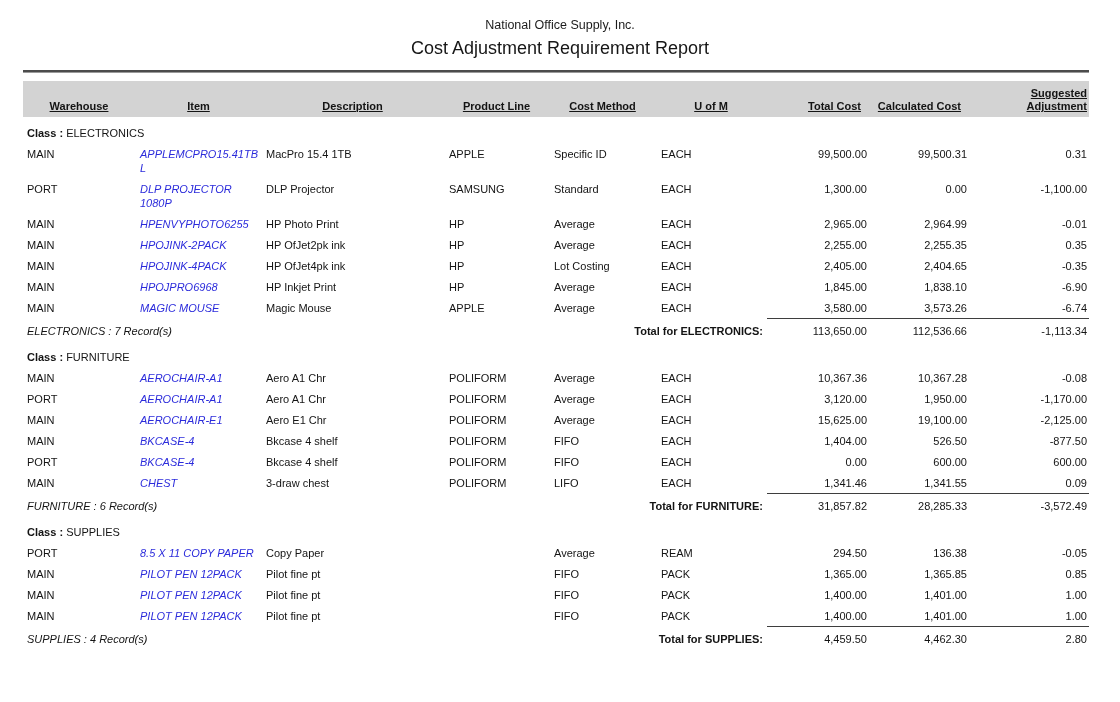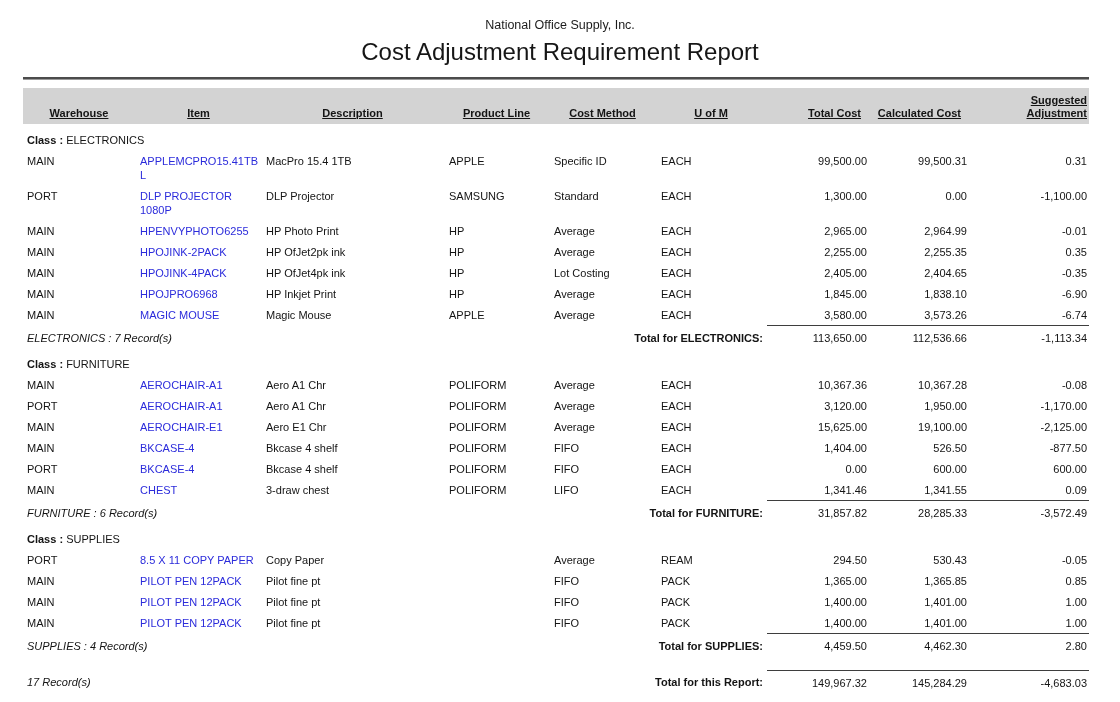--- a/index.html
+++ b/index.html
@@ -3,33 +3,33 @@
 <meta charset="utf-8">
 <style>
   :root { --link:#2b2bdb; --header-bg:#d3d3d3; }
   * { box-sizing:border-box; }
   html,body { margin:0; padding:0; }
   body {
     width:1120px; height:702px; overflow:hidden; background:#fff;
     font-family:"Liberation Sans","DejaVu Sans",sans-serif; color:#141414;
   }
   .company { text-align:center; font-size:12.5px; padding-top:18px; color:#1c1c1c; }
-  .title { text-align:center; font-size:24px; font-weight:400; margin:6px 0 11px; color:#161616; }
+  .title { text-align:center; font-size:18px; font-weight:400; margin:6px 0 11px; color:#161616; }
   .rule { margin:0 31px 8px 23px; height:3px; border-top:2.5px solid #4c4c4c; border-bottom:1.5px solid #9a9a9a; }
   table { margin-left:23px; width:1066px; border-collapse:collapse; table-layout:fixed; font-size:11px; }
   thead tr { background:var(--header-bg); }
   th { font-weight:700; text-align:center; vertical-align:bottom; padding:6px 6px 4px 4px; line-height:13px; }
   th .hl { text-decoration:underline; }
   th.num { text-align:right; }
   .adj { display:inline-block; max-width:78px; text-align:right; }
   td { padding:4px 6px 3px 4px; vertical-align:top; line-height:14px; }
   td.num { text-align:right; padding-right:0; }
   td.num:last-child { padding-right:2px; }
   th.num:last-child { padding-right:2px; }
-  .ci { padding-left:3px; padding-right:1px; }
+  .ci { padding-left:3px; padding-right:1px;font-style:italic; }
   .link { color:var(--link); display:inline-block; max-width:121px; overflow-wrap:anywhere; cursor:pointer; }
   .class-row td { padding:8px 0 3px 4px; }
   .class-row.first td { padding-top:9px; }
   .b { font-weight:700; }
   .records { font-style:italic;margin-top:28px; }
   .tlabel { font-weight:700; text-align:right; padding-right:4px; white-space:nowrap; }
   .total-row td { padding-top:5px; padding-bottom:4px; }
   .tline { border-top:1.5px solid #3e3e3e; }
   .spacer td { height:13px; padding:0; }
 </style>
@@ -237,21 +237,21 @@
         <td colspan="9"><span class="b">Class :</span> <span>SUPPLIES</span></td>
       </tr>
       <tr>
         <td>PORT</td>
         <td class="ci"><span class="link">8.5 X 11 COPY PAPER</span></td>
         <td>Copy Paper</td>
         <td></td>
         <td>Average</td>
         <td>REAM</td>
         <td class="num">294.50</td>
-        <td class="num">530.43</td>
+        <td class="num">136.38</td>
         <td class="num">-0.05</td>
       </tr>
       <tr>
         <td>MAIN</td>
         <td class="ci"><span class="link">PILOT PEN 12PACK</span></td>
         <td>Pilot fine pt</td>
         <td></td>
         <td>FIFO</td>
         <td>PACK</td>
         <td class="num">1,365.00</td>
@@ -285,22 +285,15 @@
         <td colspan="2" class="tlabel">Total for SUPPLIES:</td>
         <td class="num tline">4,459.50</td>
         <td class="num tline">4,462.30</td>
         <td class="num tline">2.80</td>
       </tr>
 
       <tr class="spacer">
           <td colspan="9"></td>
         </tr>
 
-      <tr class="total-row">
-        <td colspan="4" class="records">17 Record(s)</td>
-        <td colspan="2" class="tlabel">Total for this Report:</td>
-        <td class="num tline">149,967.32</td>
-        <td class="num tline">145,284.29</td>
-        <td class="num tline">-4,683.03</td>
-      </tr>
     </tbody>
   </table>
 </div>
 
 </body></html>

